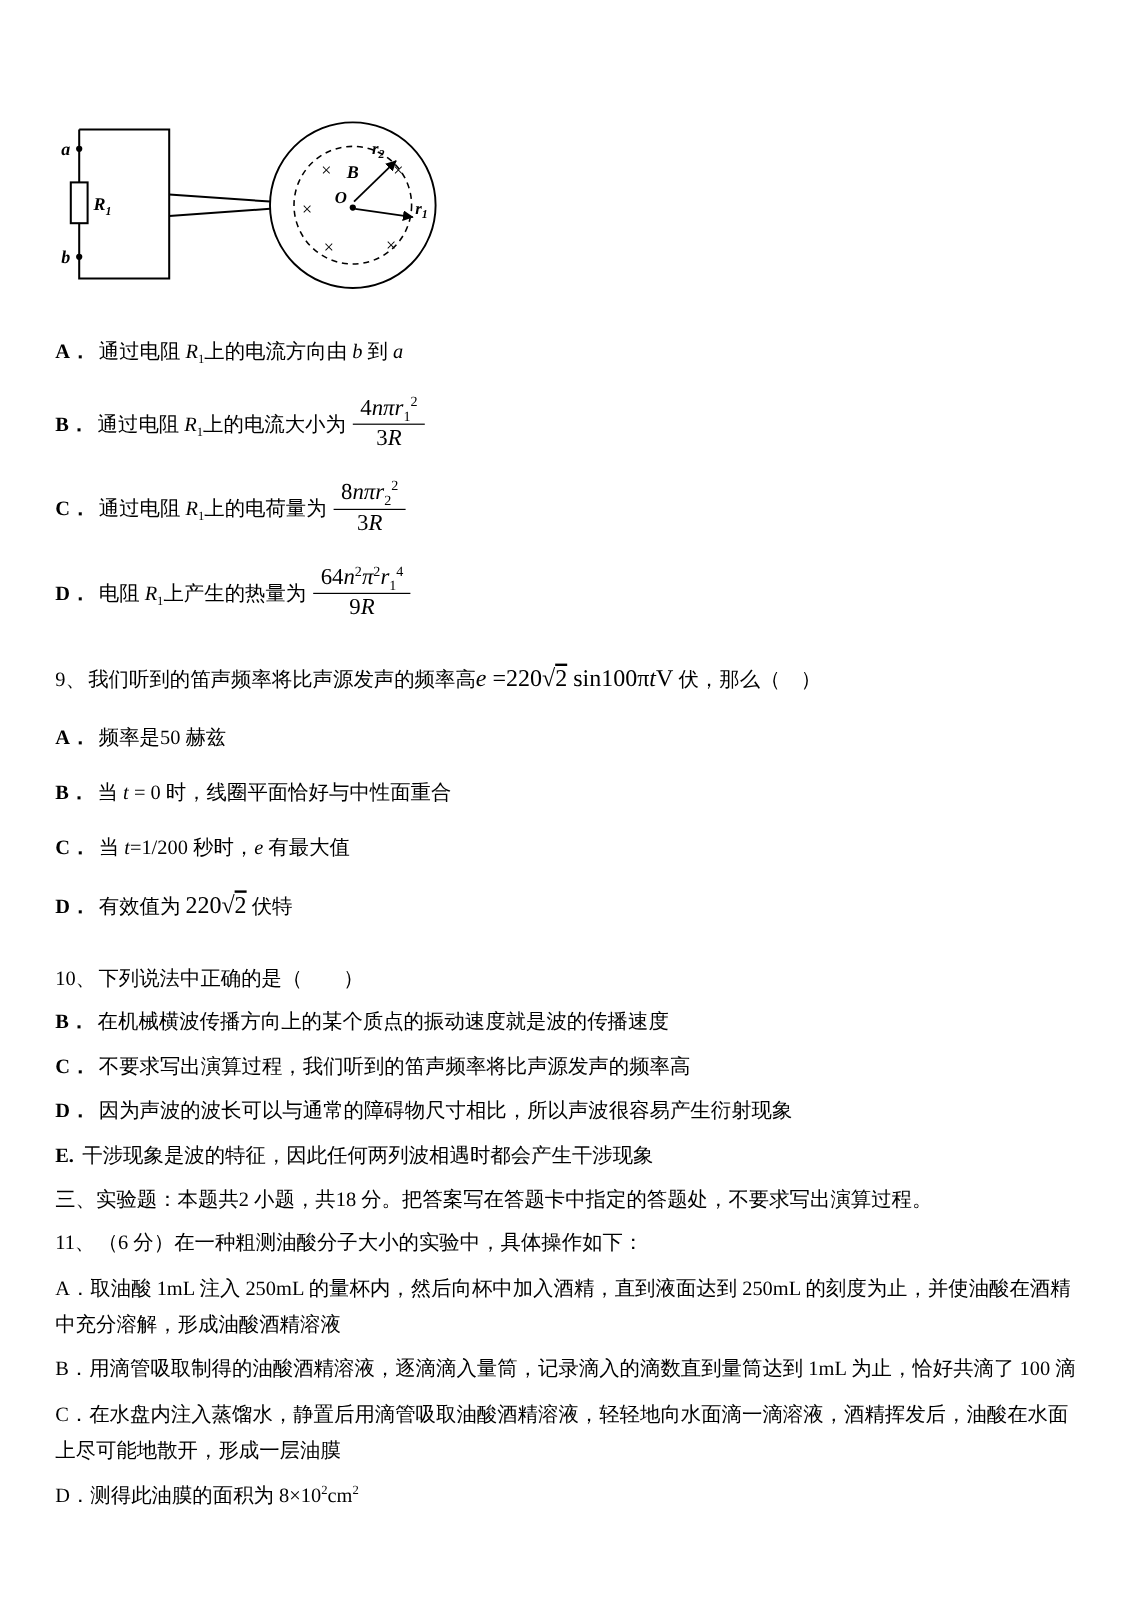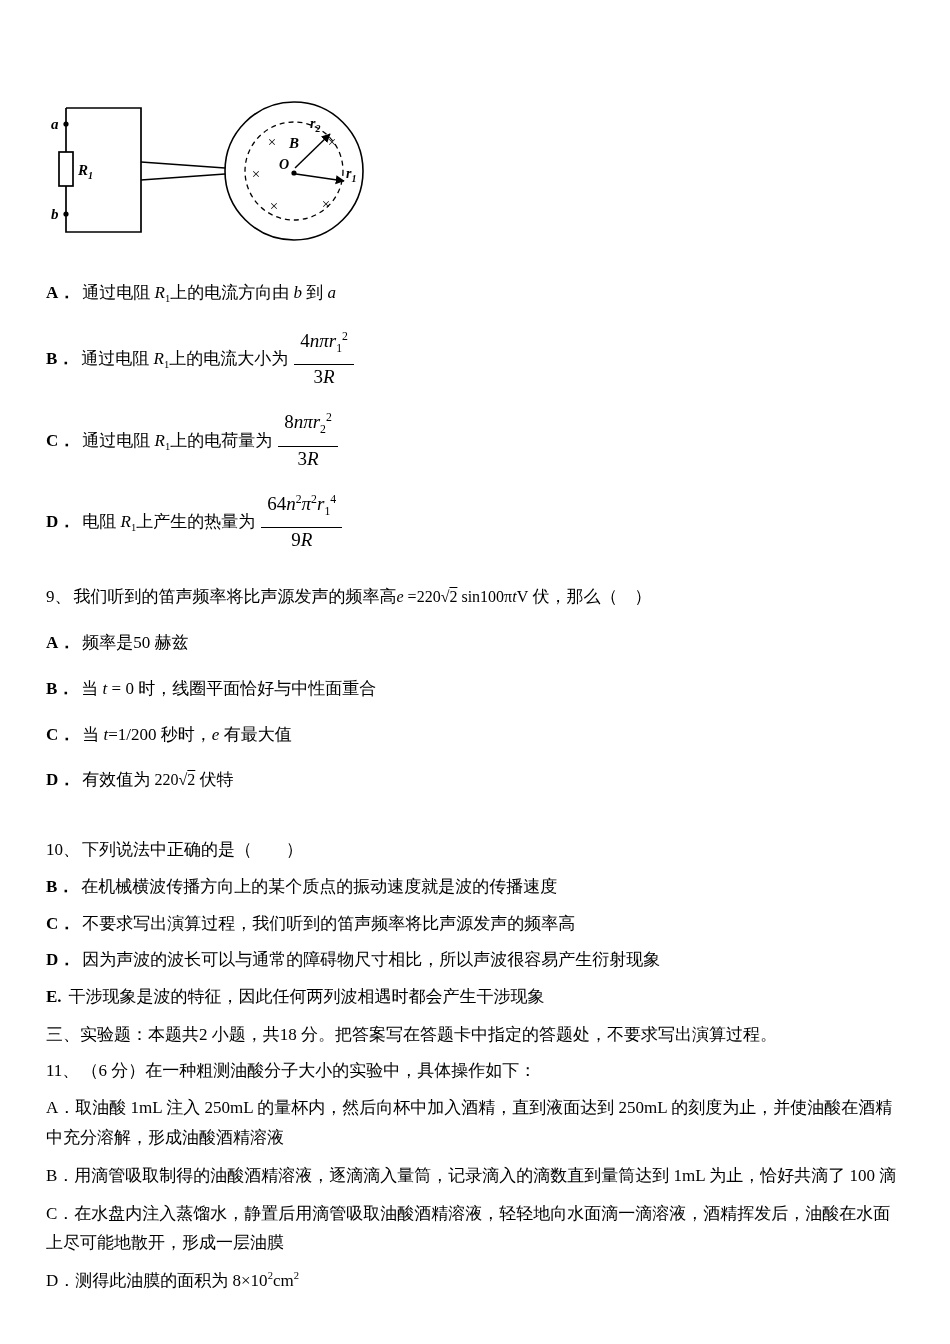--- a/index.html
+++ b/index.html
@@ -13,26 +13,26 @@
   .diagram-wrap { margin:0 0 6px 0; }
   svg text { font-family:"Liberation Serif","DejaVu Serif",serif; }
   .opt { margin-top:16px; }
   .opt .lbl { font-weight:bold; margin-right:7px; }
   .frac-row { display:flex; align-items:center; margin-top:22px; line-height:1.3; }
   .frac-row .lbl { font-weight:bold; margin-right:7px; }
   .frac {
     display:inline-flex; flex-direction:column; align-items:center;
     margin-left:6px; font-size:19px; line-height:1.2; vertical-align:middle;
   }
-  .frac .num { border-bottom:1.5px solid #000; padding:0 6px 12px 6px; }
+  .frac .num { border-bottom:1.5px solid #000; padding:0 6px 1px 6px; }
   .frac .den { padding-top:1px; }
   .stem { margin-top:30px; }
-  .stem-q10 { margin-top:40px; }
+  .stem-q10 { margin-top:28px; }
   .qnum { margin-right:2px; }
-  .formula { font-size:16px; }
+  .formula { font-size:20px; }
   .ovl { text-decoration:overline; }
   sup, sub { font-size:0.62em; line-height:0; }
   .opt-tight { margin-top:7px; }
   .section-header { margin-top:8px; }
   .q11-stem { margin-top:6px; }
   .para { margin-top:8px; }
   i { font-family:"Liberation Serif","DejaVu Serif",serif; }
 </style>
 </head>
 <body>

